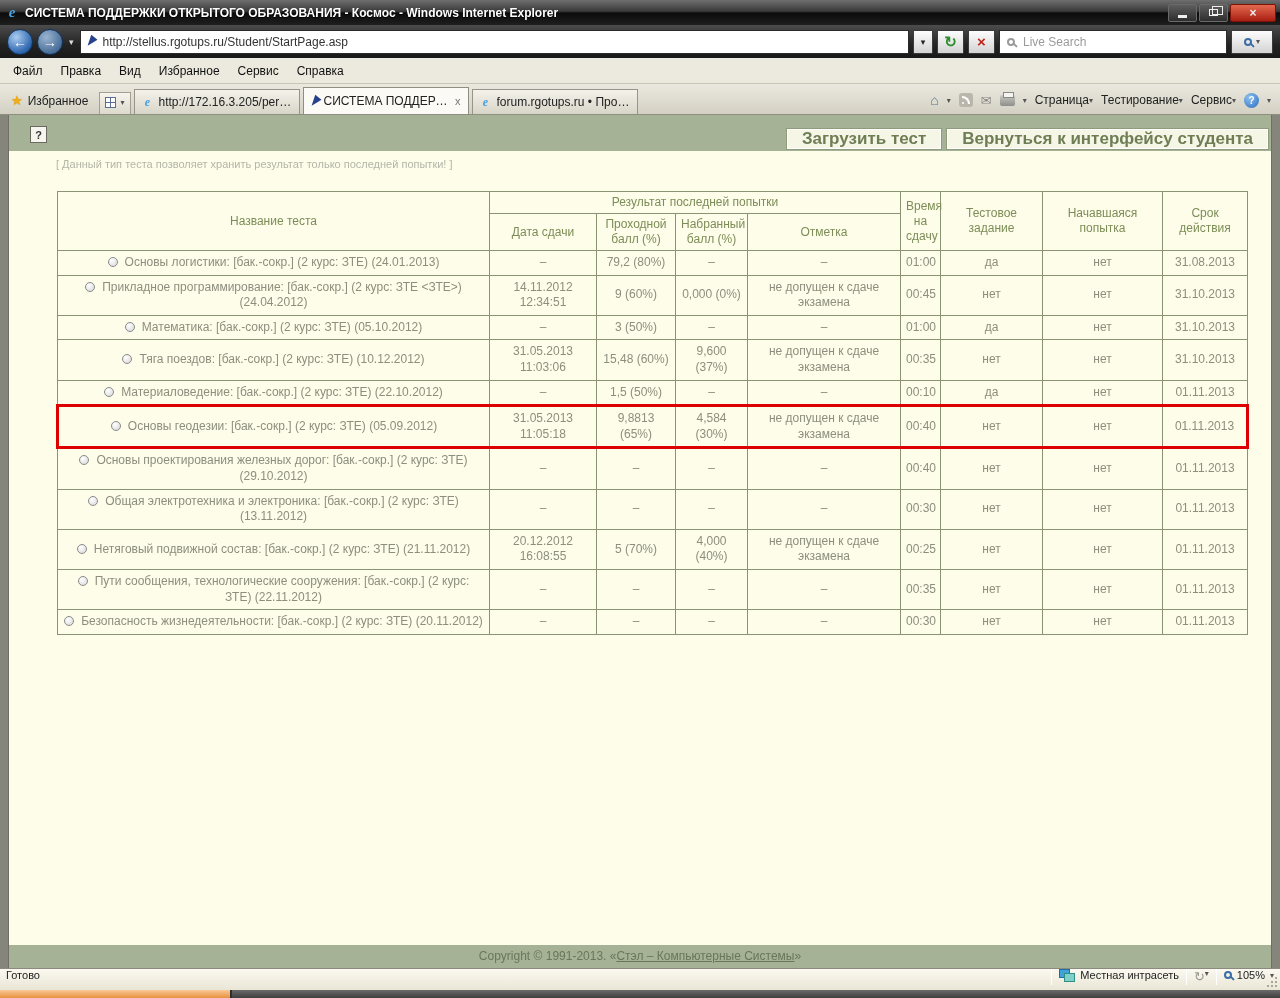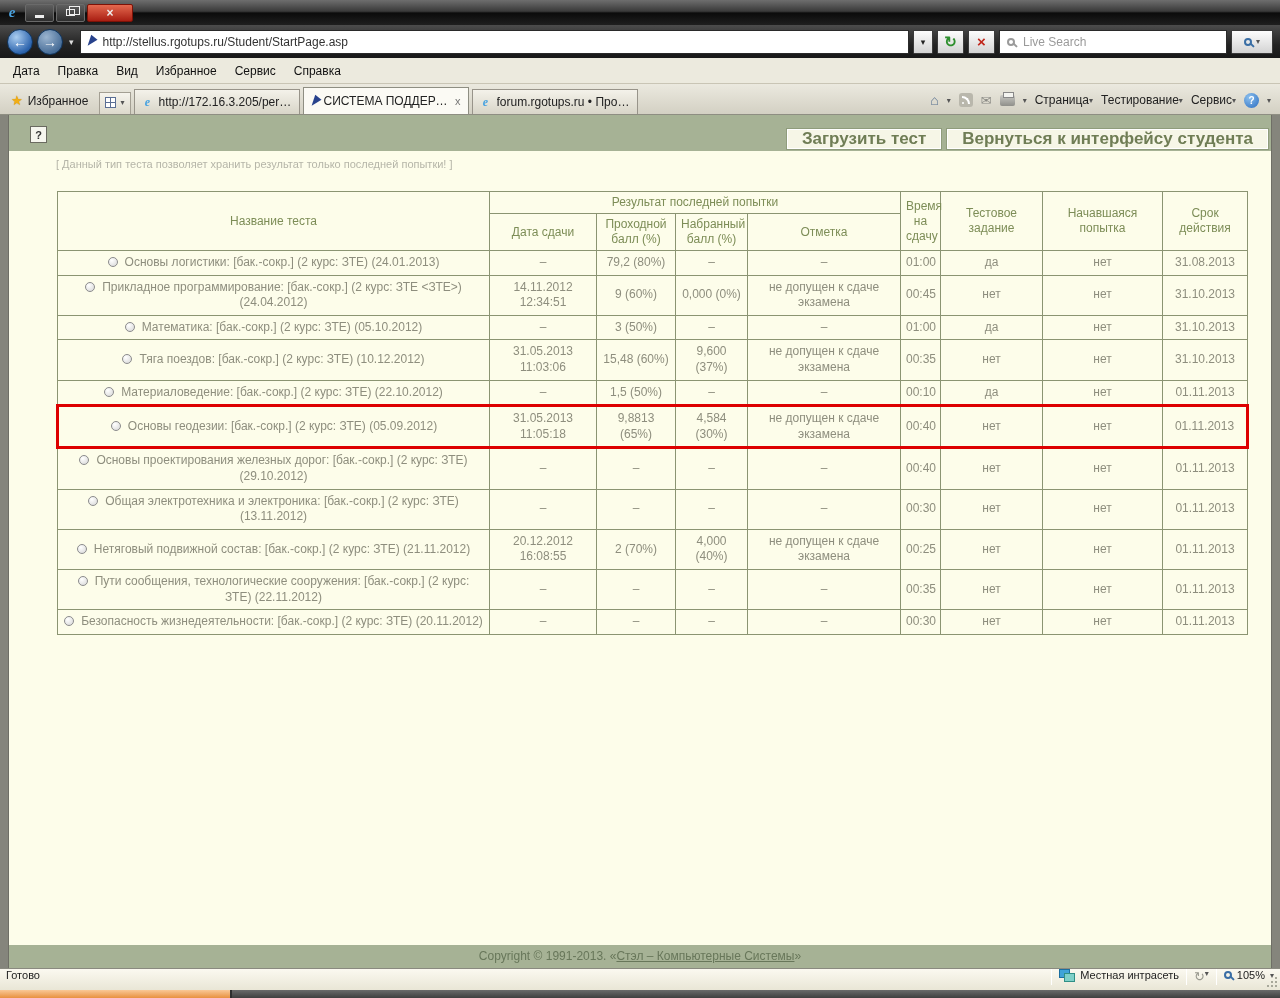--- a/index.html
+++ b/index.html
@@ -138,20 +138,21 @@
   .task-orange { position:absolute; left:0; top:0; width:232px; height:8px;
                  background:linear-gradient(#f9c896,#e8913f); border-right:2px solid #2e2e2e; }
 </style>
 </head>
 <body>
 
 <div class="window">
 
   <div class="titlebar">
     <span class="ie-e">e</span>
+    <span class="title-text">СИСТЕМА ПОДДЕРЖКИ ОТКРЫТОГО ОБРАЗОВАНИЯ - Космос - Windows Internet Explorer</span>
     <span class="winbtns">
       <span class="winbtn min">
           <i class="minbar"></i>
         </span>
       <span class="winbtn max">
           <i class="restore-ico"></i>
         </span>
       <span class="winbtn close">×</span>
     </span>
   </div>
@@ -171,21 +172,21 @@
       <span class="mag"></span>
       <input class="searchinput" placeholder="Live Search" style="">
     </span>
     <span class="sqbtn go-btn">
       <span class="mag blue"></span>
       <span class="dd">▾</span>
     </span>
   </div>
 
   <div class="menubar">
-    <span class="menu-item">Дата</span>
+    <span class="menu-item">Файл</span>
     <span class="menu-item">Правка</span>
     <span class="menu-item">Вид</span>
     <span class="menu-item">Избранное</span>
     <span class="menu-item">Сервис</span>
     <span class="menu-item">Справка</span>
   </div>
 
   <div class="tabbar">
     <span class="fav-btn">
       <span class="star">★</span>
@@ -358,21 +359,21 @@
                 <td>–</td>
                 <td>–</td>
                 <td>00:30</td>
                 <td>нет</td>
                 <td>нет</td>
                 <td>01.11.2013</td>
               </tr>
               <tr>
                 <td class="name-cell"><span class="radio"></span>Нетяговый подвижной состав: [бак.-сокр.] (2 курс: ЗТЕ) (21.11.2012)</td>
                 <td>20.12.2012 16:08:55</td>
-                <td>2 (70%)</td>
+                <td>5 (70%)</td>
                 <td>4,000 (40%)</td>
                 <td>не допущен к сдаче экзамена</td>
                 <td>00:25</td>
                 <td>нет</td>
                 <td>нет</td>
                 <td>01.11.2013</td>
               </tr>
               <tr>
                 <td class="name-cell"><span class="radio"></span>Пути сообщения, технологические сооружения: [бак.-сокр.] (2 курс: ЗТЕ) (22.11.2012)</td>
                 <td>–</td>

